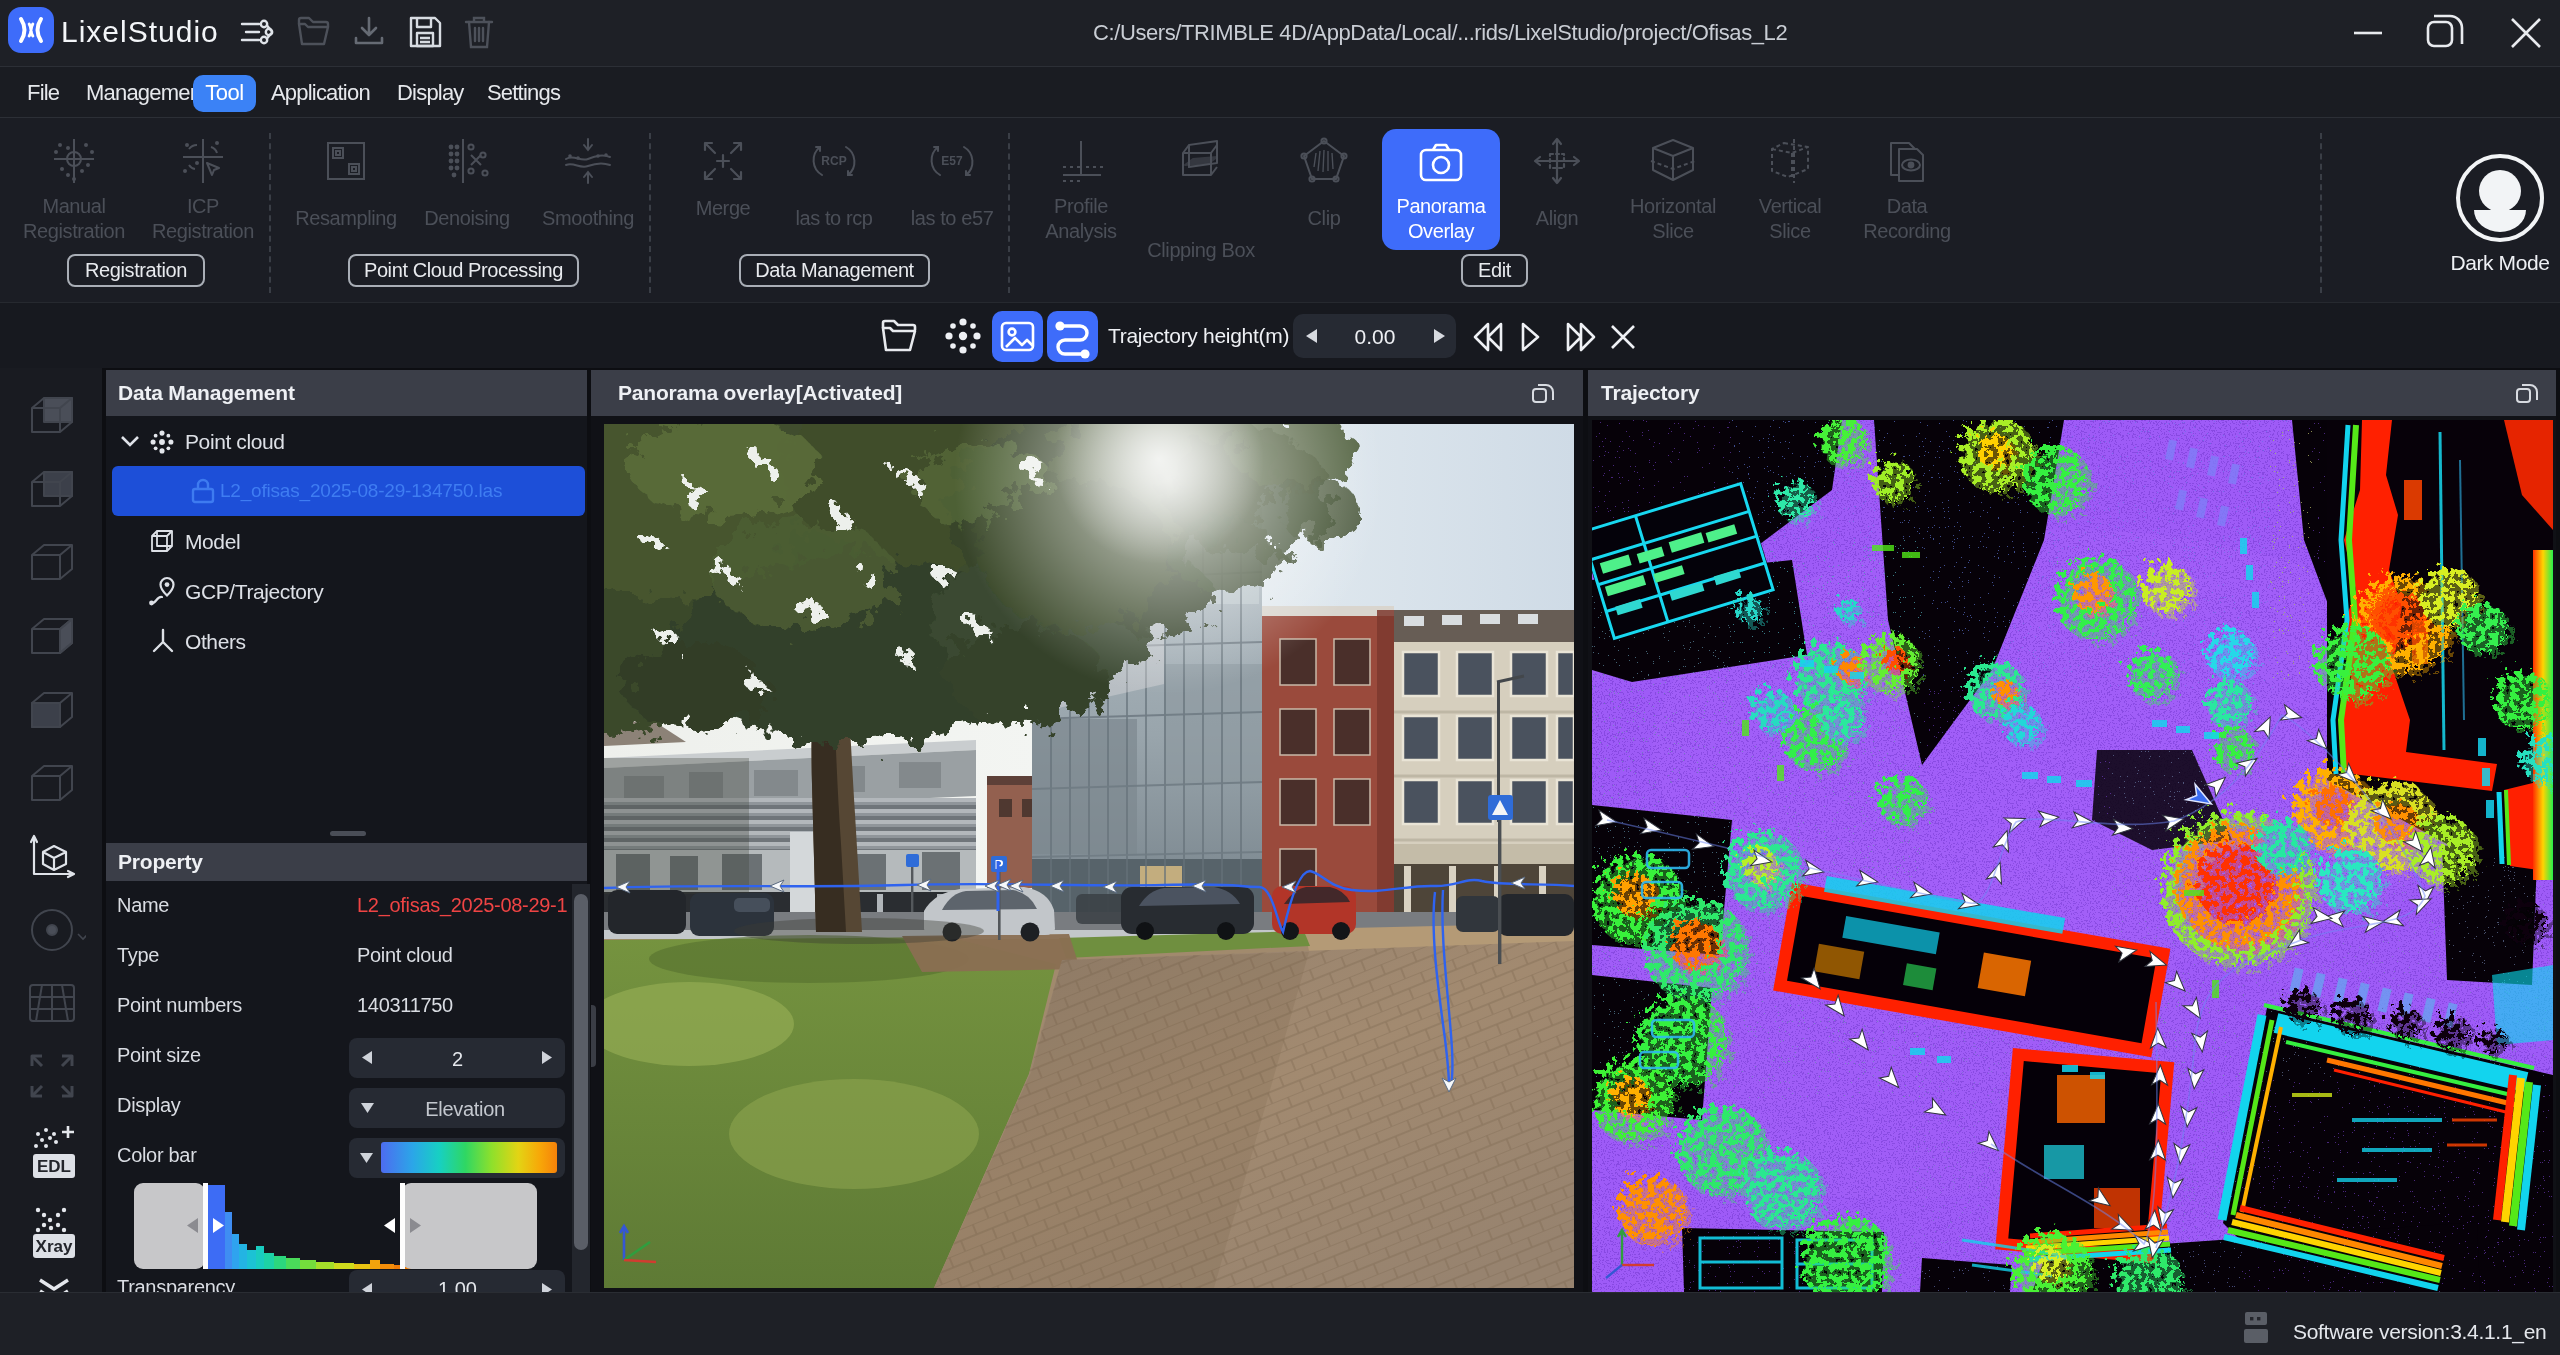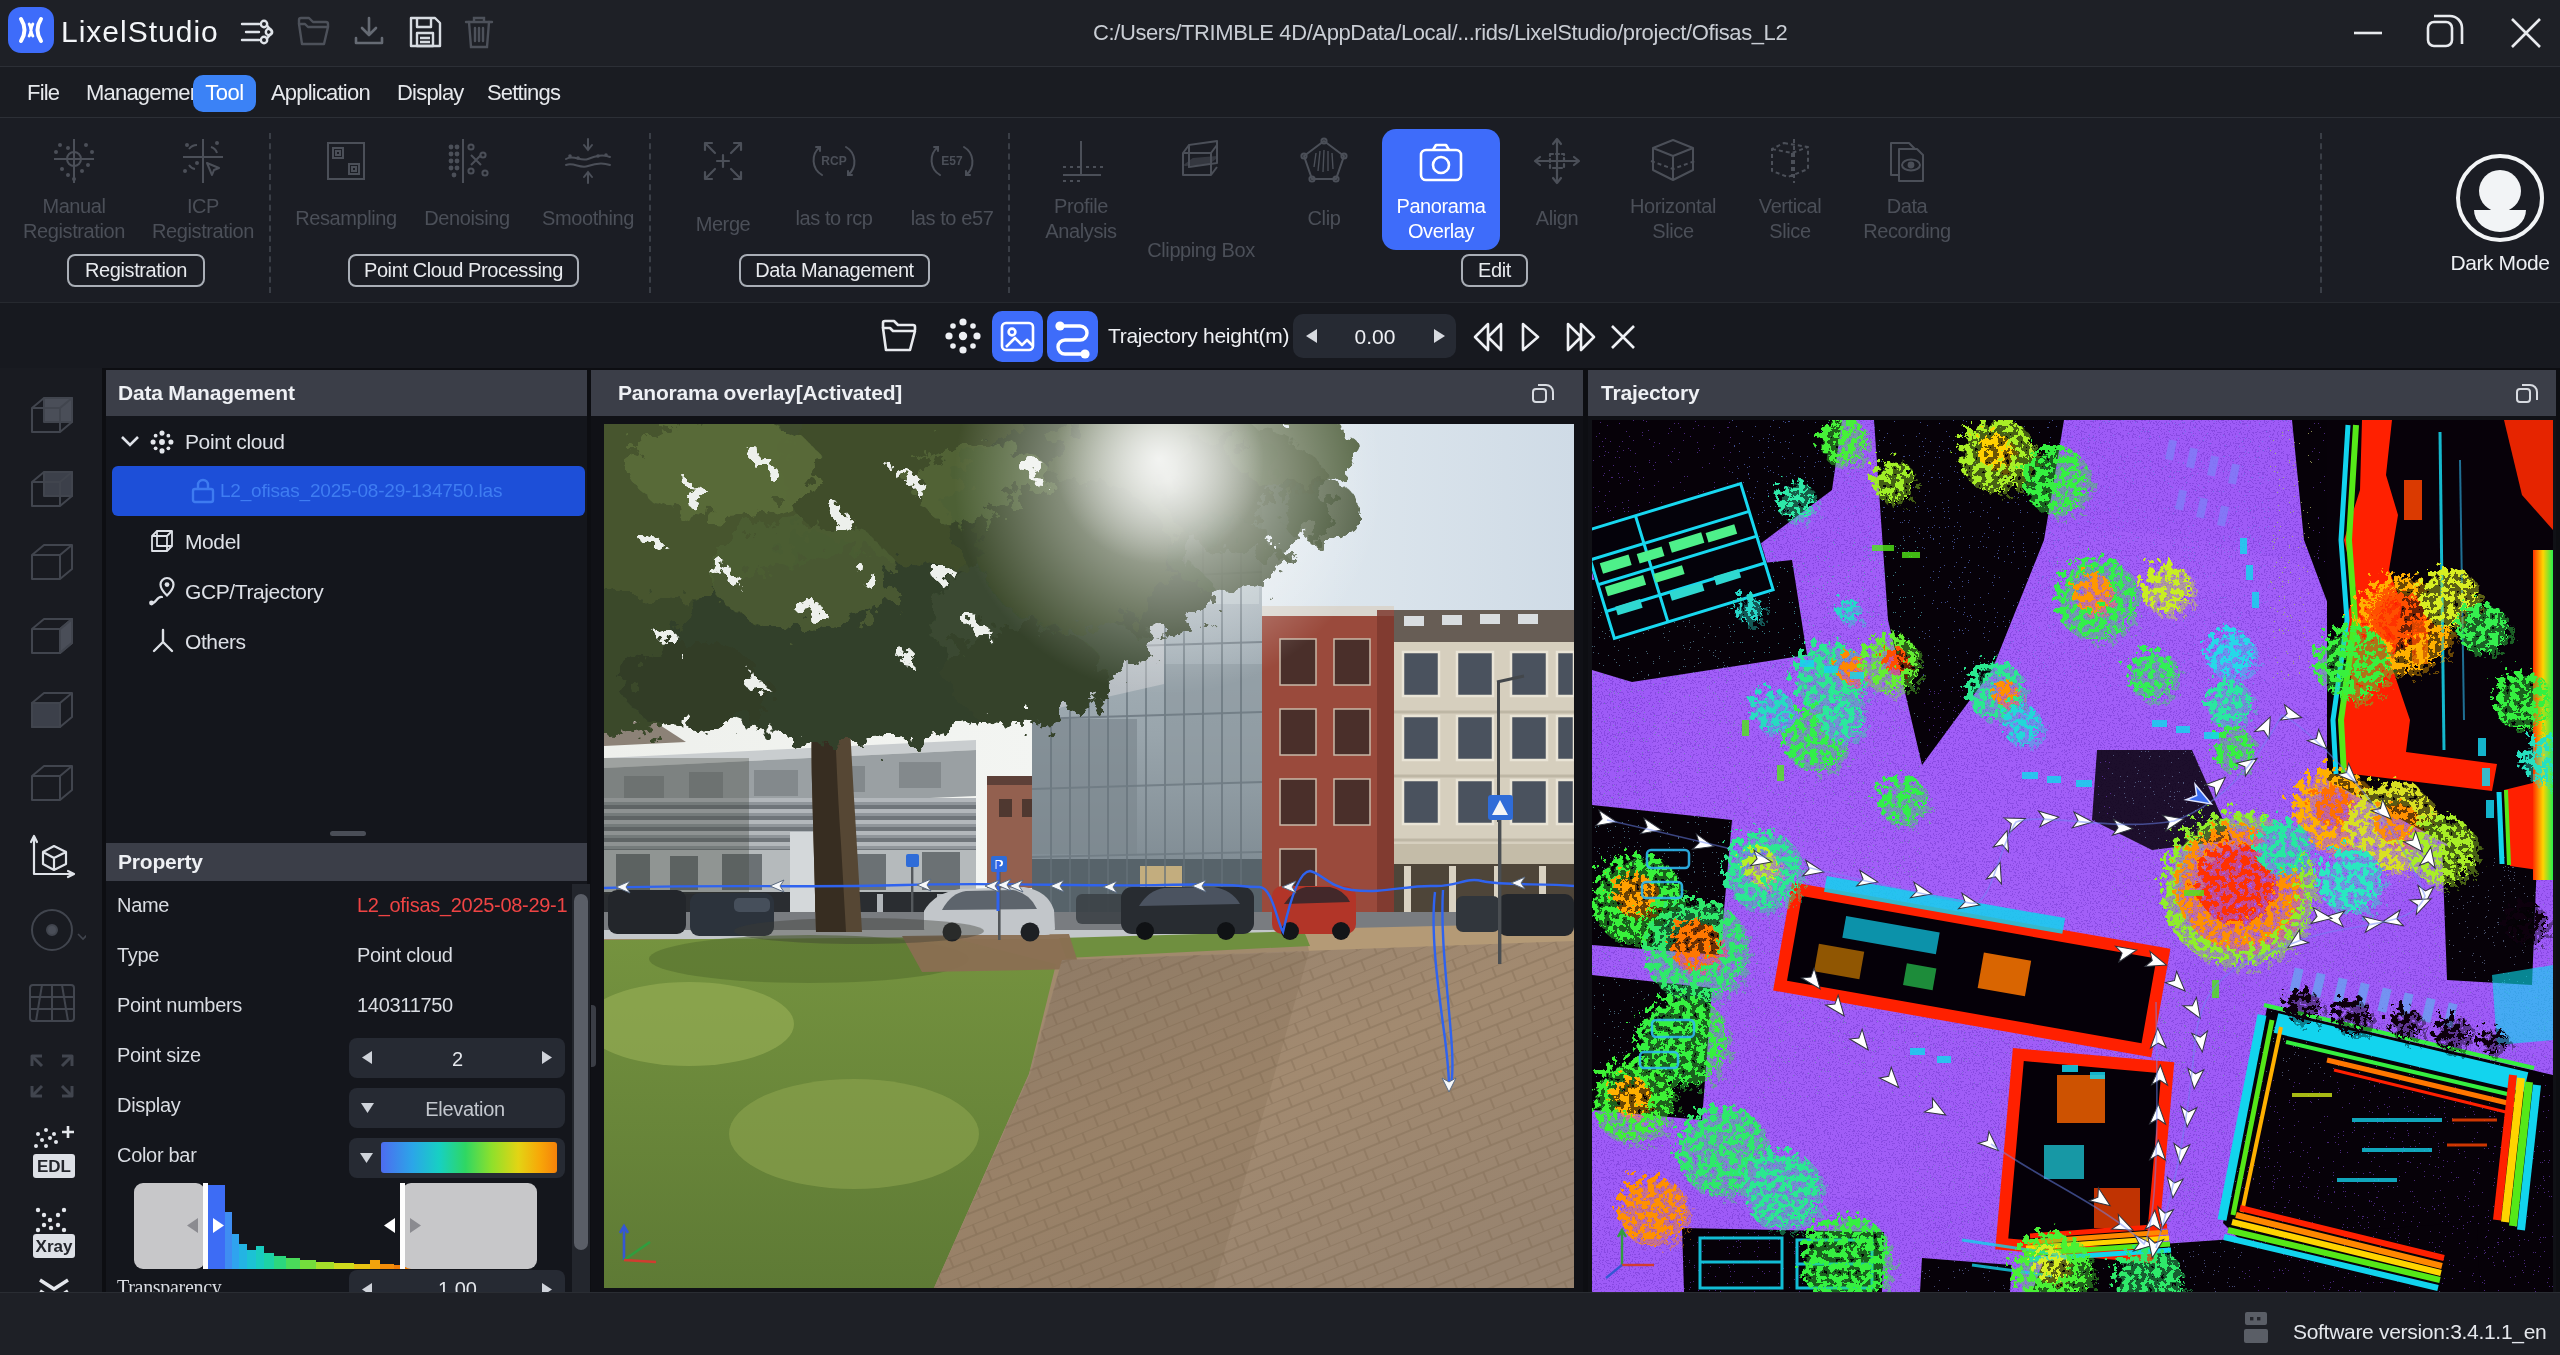--- a/index.html
+++ b/index.html
@@ -180,21 +180,21 @@
 
   <svg class="abs" style="left:697px;top:135px" width="52" height="52" viewBox="0 0 52 52">
     <g stroke="#4b4f58" stroke-width="2.2" fill="none" stroke-linecap="round" stroke-linejoin="round">
       <path d="M8 8 l10 10 M8 8 v7 M8 8 h7"></path>
       <path d="M44 8 l-10 10 M44 8 v7 M44 8 h-7"></path>
       <path d="M8 44 l10 -10 M8 44 v-7 M8 44 h7"></path>
       <path d="M44 44 l-10 -10 M44 44 v-7 M44 44 h-7"></path>
       <path d="M26 20 v12 M20 26 h12"></path>
     </g>
   </svg>
-  <div class="abs ribbon-label" style="left:623px;top:212px;width:200px;">Merge</div>
+  <div class="abs ribbon-label" style="left:623px;top:196px;width:200px;">Merge</div>
 
   <svg class="abs" style="left:808px;top:135px" width="52" height="52" viewBox="0 0 52 52">
     <g stroke="#4b4f58" stroke-width="2" fill="none" stroke-linecap="round">
       <path d="M14 40 a17 17 0 0 1 -2 -28 M38 12 a17 17 0 0 1 2 28"></path>
       <path d="M8 12 l4 0 0 4 M44 40 l-4 0 0 -4"></path>
     </g>
     <text x="26" y="30" fill="#4b4f58" font-size="12" text-anchor="middle" font-weight="bold">RCP</text>
   </svg>
   <div class="abs ribbon-label" style="left:734px;top:206px;width:200px;">las to rcp</div>
 
@@ -560,21 +560,21 @@
     <rect x="268" y="1" width="135" height="86" rx="9" fill="#c7c7c9"></rect>
     <rect x="69" y="1" width="5" height="86" fill="#fdfdfd"></rect>
     <rect x="266" y="1" width="5" height="86" fill="#fdfdfd"></rect>
     <path d="M64 36 L53 43.5 L64 51 Z" fill="#8b8b90"></path>
     <path d="M79 36 L90 43.5 L79 51 Z" fill="#fff"></path>
     <path d="M261 36 L250 43.5 L261 51 Z" fill="#fff"></path>
     <path d="M276 36 L287 43.5 L276 51 Z" fill="#8b8b90"></path>
   </svg>
 
   <div class="abs" style="left:106px;top:1270px;width:466px;height:22px;overflow:hidden;">
-    <div class="abs" style="left:11px;top:6px;color:#d9dce2;font-size:20px;letter-spacing:-0.3px;font-family:Liberation Serif, serif;">Transparency</div>
+    <div class="abs" style="left:11px;top:6px;color:#d9dce2;font-size:20px;letter-spacing:-0.3px;">Transparency</div>
     <div class="abs" style="left:243px;top:0;width:216px;height:40px;background:#262a33;border-radius:8px;"></div>
     <svg class="abs" style="left:254px;top:11px" width="14" height="17" viewBox="0 0 14 17">
         <path d="M12 2 L2 8.5 l10 6.5 Z" fill="#cfd3da"></path>
       </svg>
     <div class="abs" style="left:274px;top:8px;width:155px;text-align:center;color:#e4e7ec;font-size:20px;">1.00</div>
     <svg class="abs" style="left:434px;top:11px" width="14" height="17" viewBox="0 0 14 17">
         <path d="M2 2 l10 6.5 L2 15 Z" fill="#cfd3da"></path>
       </svg>
   </div>
 

